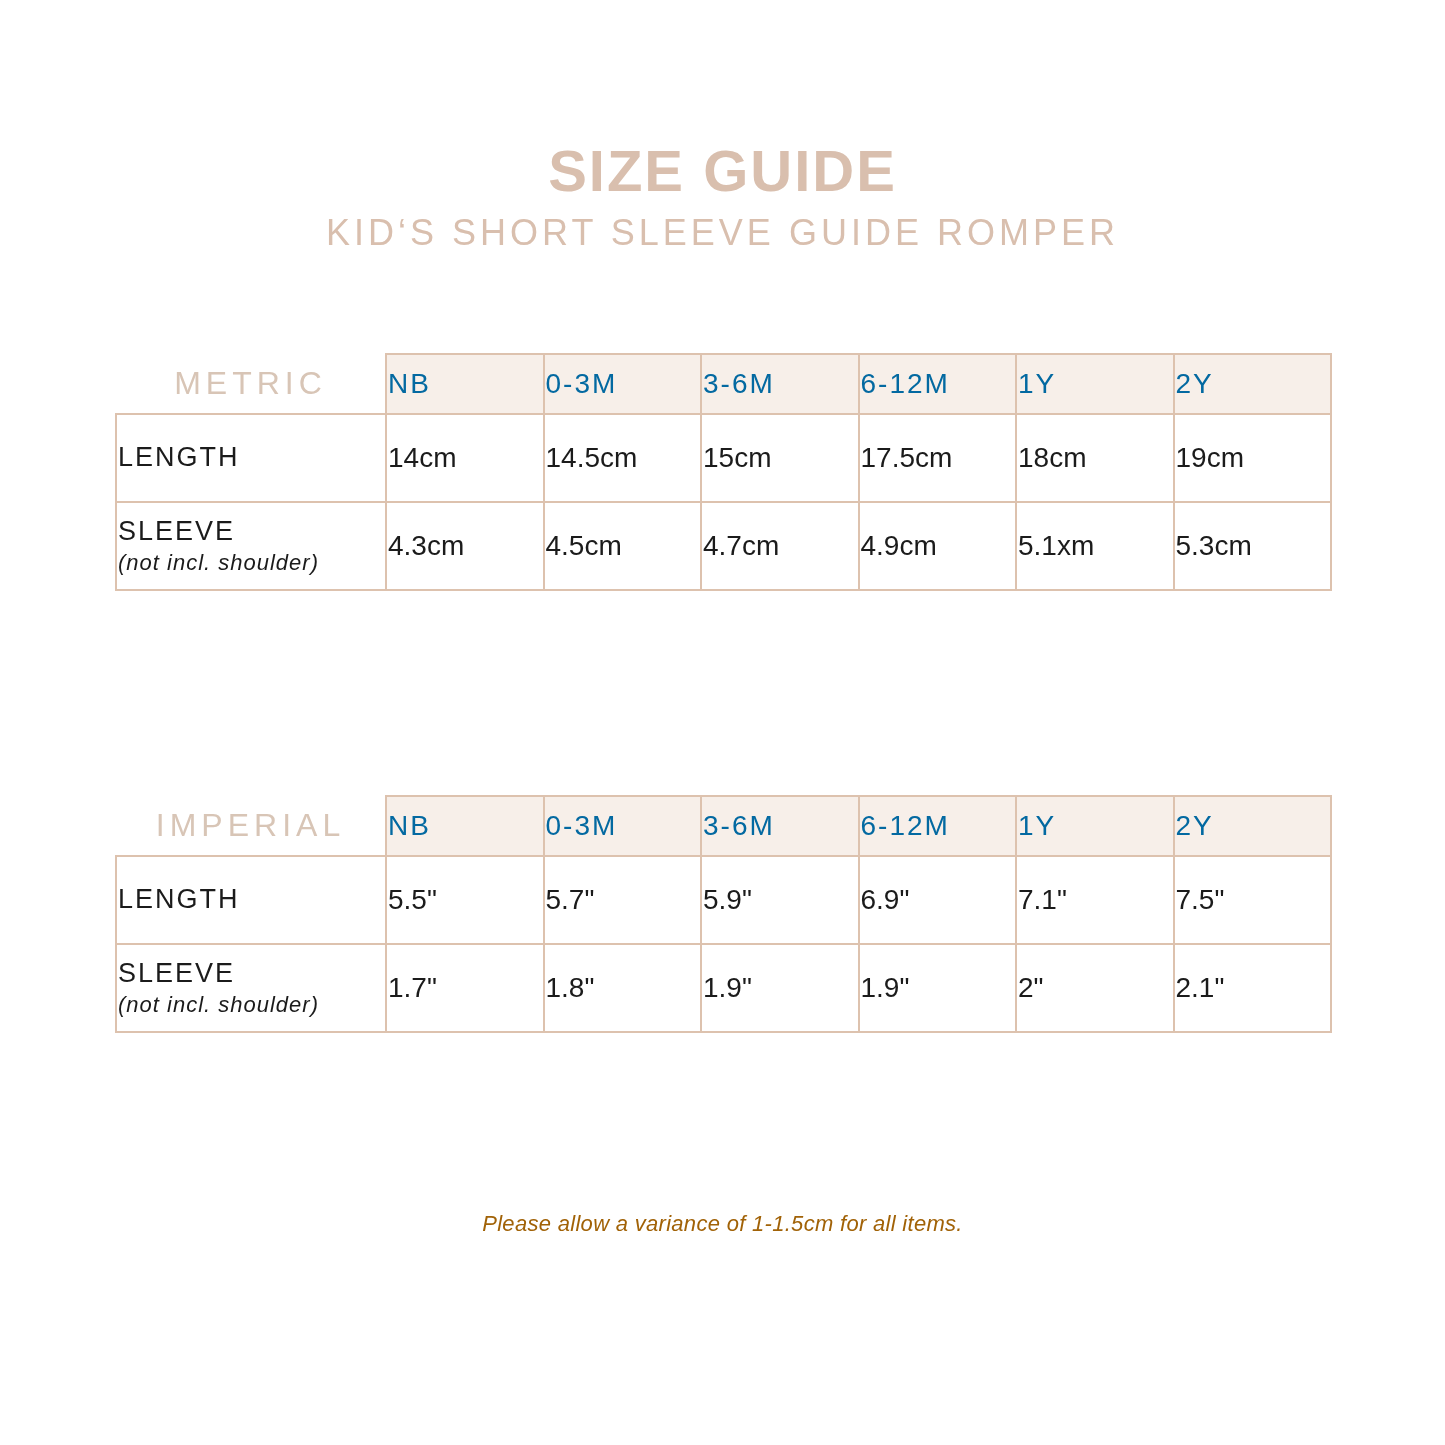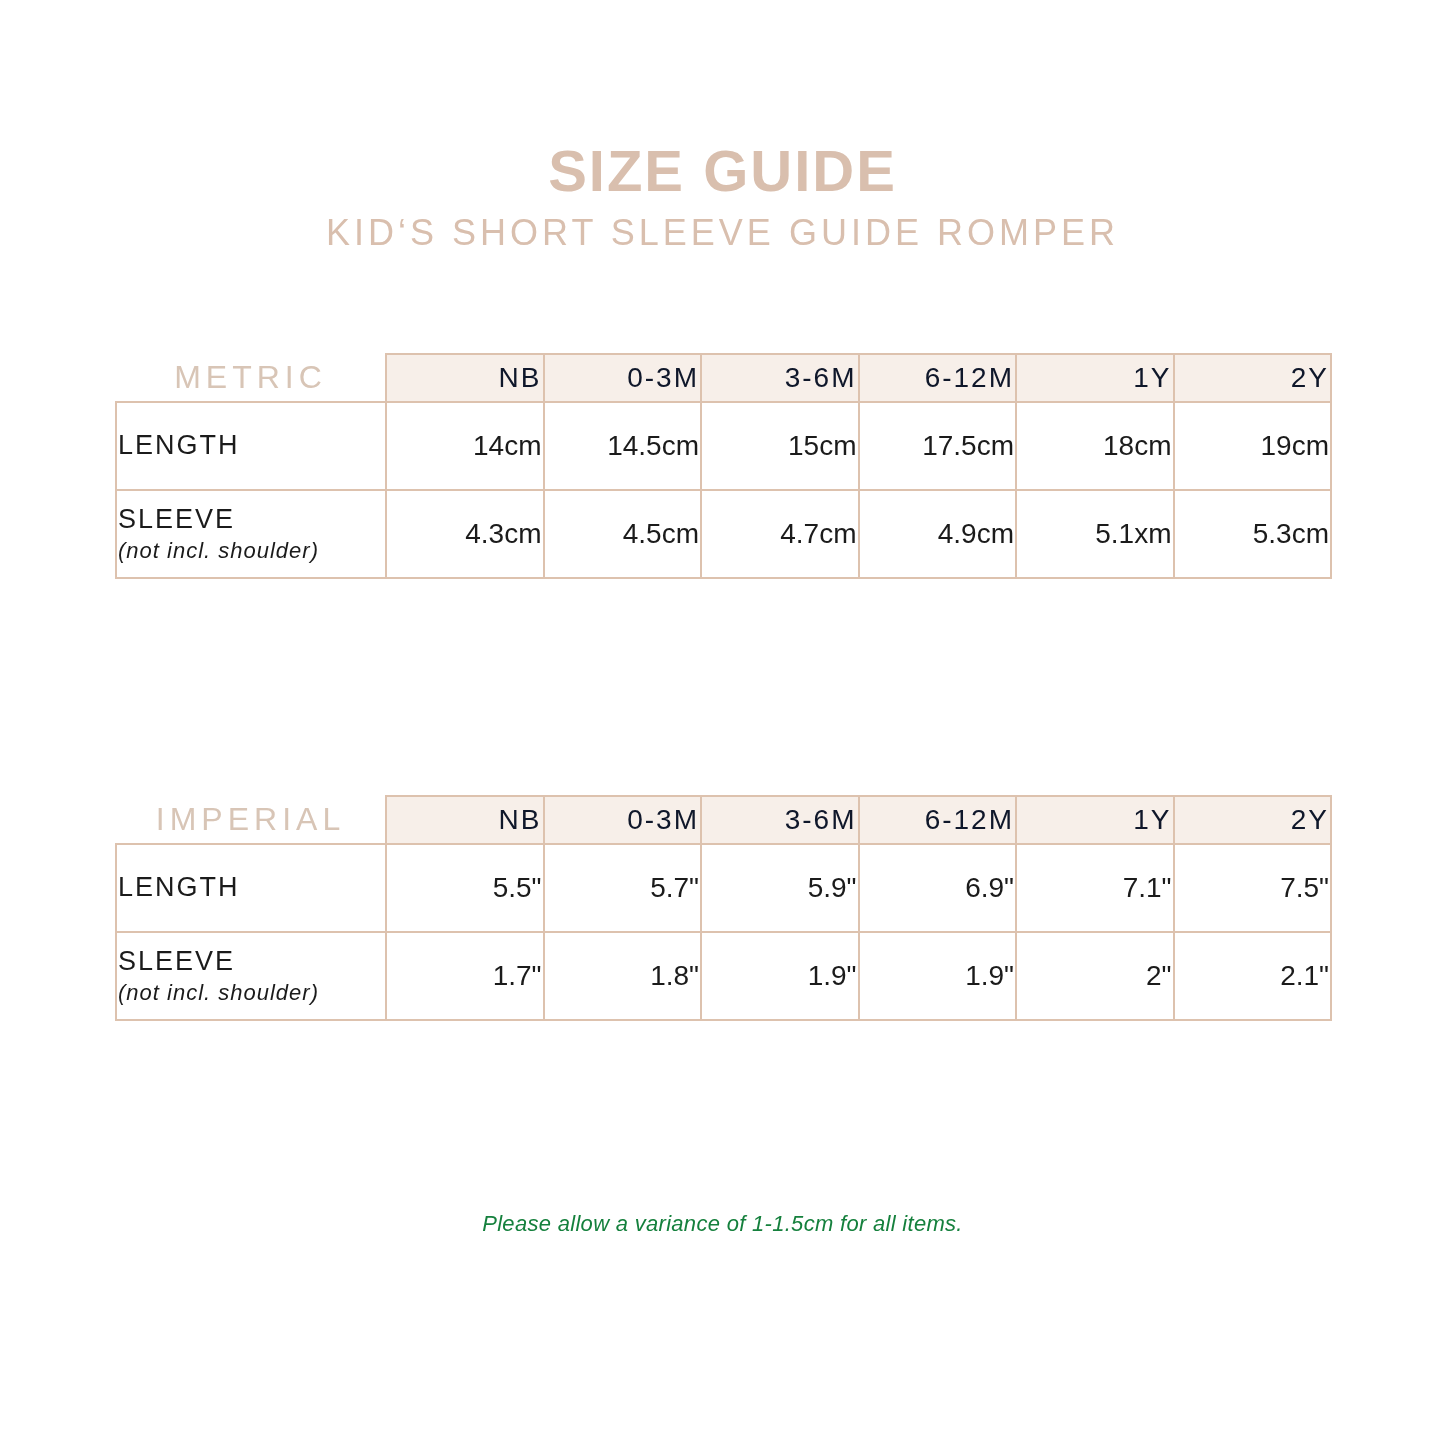--- a/index.html
+++ b/index.html
@@ -40,53 +40,53 @@
     border-collapse: collapse;
     table-layout: fixed;
     width: 1215px;
   }
   table.size-table.metric { top: 353px; }
   table.size-table.imperial { top: 795px; }
 
   col.label-col { width: 270px; }
   col.size-col { width: 157.5px; }
 
-  tr.header-row { height: 48px; }
+  tr.header-row { height: 60px; }
   tr.data-row { height: 88px; }
 
   th.corner-cell {
     border: none;
     background: transparent;
     font-weight: normal;
     font-size: 32px;
     letter-spacing: 5px;
     color: #d8c5b6;
     text-align: center;
     vertical-align: middle;
   }
   th.size-cell {
     background: #f7efe9;
     border: 2px solid #ddc2ae;
     font-weight: normal;
     font-size: 28px;
     letter-spacing: 2px;
-    text-align: right;
-    vertical-align: middle;
-    color: #0f172a;
+    text-align: left;
+    vertical-align: middle;
+    color: #0369a1;
   }
   td.row-label-cell {
     border: 2px solid #ddc2ae;
     vertical-align: middle;
     font-size: 27px;
     letter-spacing: 2px;
     line-height: 1.15;
   }
   td.value-cell {
     border: 2px solid #ddc2ae;
-    text-align: right;
+    text-align: left;
     vertical-align: middle;
     font-size: 28px;
   }
   .sublabel {
     display: block;
     font-style: italic;
     font-size: 22px;
     letter-spacing: 1px;
     margin-top: 3px;
   }
@@ -94,21 +94,21 @@
   
   .footnote {
     position: absolute;
     top: 1211px;
     left: 0;
     width: 100%;
     text-align: center;
     font-style: italic;
     font-size: 22px;
     letter-spacing: 0.3px;
-    color: #15803d;
+    color: #a16207;
   }
 </style>
 </head>
 <body>
 
 <div class="page">
 
   <div class="header">
     <h1 class="title">SIZE GUIDE</h1>
     <div class="subtitle">KID‘S SHORT SLEEVE GUIDE ROMPER</div>

